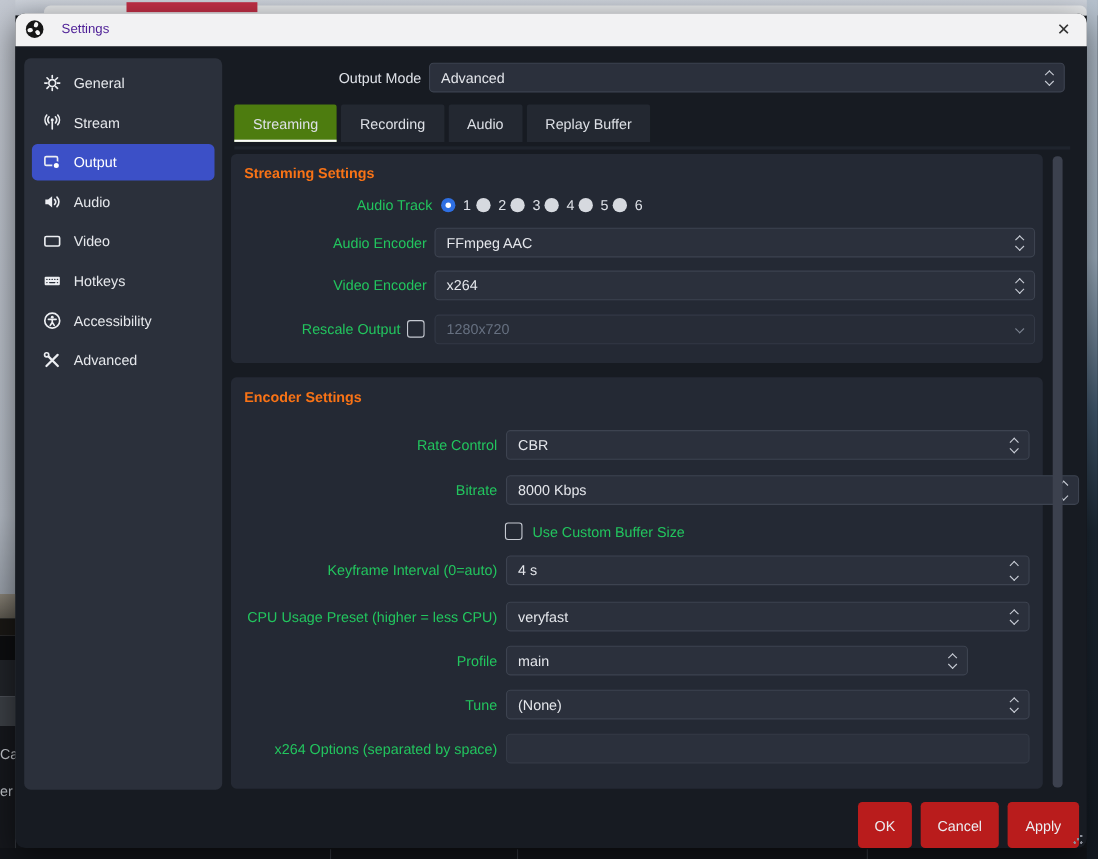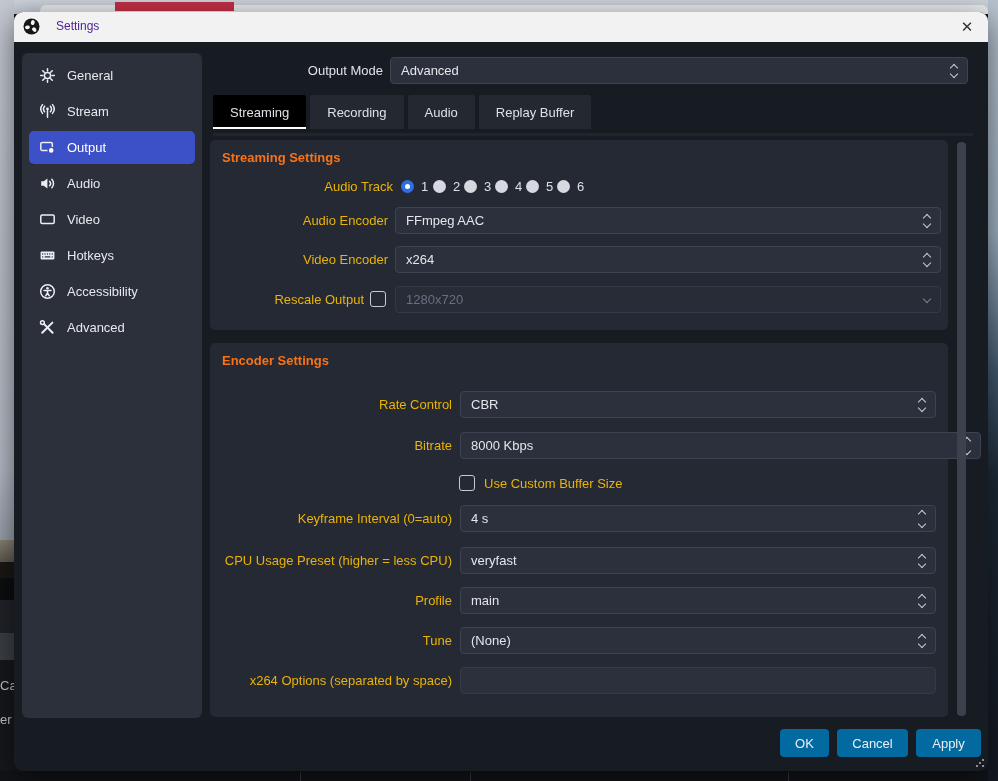--- a/index.html
+++ b/index.html
@@ -46,31 +46,31 @@
   .side-icon { width:17px; height:17px; flex:0 0 17px; }
   .side-icon svg { width:17px; height:17px; stroke:#eceef2; fill:none;
                    stroke-width:1.5; stroke-linecap:round; stroke-linejoin:round; }
 
   
   .toplabel { top:45px; height:27px; line-height:27px; font-size:13px; color:#dfe2e8; }
   .tabs { left:199px; top:83px; height:34px; display:flex; gap:4px; }
   .tab { height:34px; padding:0 17px; display:flex; align-items:center;
          background:#232831; color:#dde0e6; font-size:13px; border-radius:2px 2px 0 0;
          cursor:pointer; position:relative; }
-  .tab.active { background:#000000; }
+  .tab.active { background:#4d7c0f; }
   .tab.active::after { content:""; position:absolute; left:0; right:0; bottom:0;
                        height:2px; background:#fdfdfd; }
   #tabline { left:199px; top:121px; width:760px; height:3px; background:#1f242d; }
 
   
   .panel { background:#242934; border-radius:5px; }
   #panel-stream { left:196px; top:128px; width:738px; height:190px; }
   #panel-enc { left:196px; top:331px; width:738px; height:374px; }
   .sec-title { position:absolute; left:12px; top:10px; font-size:13px; font-weight:bold; color:#f97316; }
-  .lbl { position:absolute; height:27px; line-height:27px; font-size:13px; color:#eab308;
+  .lbl { position:absolute; height:27px; line-height:27px; font-size:13px; color:#22c55e;
          text-align:right; white-space:nowrap; }
 
   
   .field { position:absolute; height:27px; background:#2b303c; border:1px solid #3d4350;
            border-radius:4px; color:#e4e6eb; font-size:13px; line-height:25px;
            padding-left:10px; cursor:pointer; }
   .field.disabled { color:#667080; border-color:#333946; background:#272c37; cursor:default; }
   .field.textinput { cursor:text; border-color:#343a46; }
   .chv { position:absolute; right:10px; width:6px; height:6px;
          border-right:1.5px solid #c9cdd6; border-bottom:1.5px solid #c9cdd6; }
@@ -87,21 +87,21 @@
   .radio.sel { background:#2e6fe3; }
   .radio.sel::after { content:""; position:absolute; inset:4px; background:#fff; border-radius:50%; }
   .rlab { position:absolute; top:0; height:27px; line-height:27px; font-size:13px; color:#dde0e6; }
 
   .cb { position:absolute; width:16px; height:16px; border:1.5px solid #c6cad2;
         border-radius:3px; background:transparent; cursor:pointer; }
 
   
   #scroll-thumb { left:943px; top:130px; width:9px; height:574px; background:#3c414e;
                   border-radius:4px; cursor:pointer; }
-  .btn { position:absolute; top:717px; height:28px; background:#0369a1; border-radius:4px;
+  .btn { position:absolute; top:717px; height:42px; background:#b91c1c; border-radius:4px;
          color:#eceef2; font-size:13px; display:flex; align-items:center; justify-content:center;
          cursor:pointer; }
   #grip { left:961px; top:746px; width:10px; height:10px;
           background:
             radial-gradient(circle at 8px 2px,#8a8f99 1px,transparent 1.3px),
             radial-gradient(circle at 8px 8px,#8a8f99 1px,transparent 1.3px),
             radial-gradient(circle at 2px 8px,#8a8f99 1px,transparent 1.3px),
             radial-gradient(circle at 5px 5px,#8a8f99 1px,transparent 1.3px); }
 </style>
 </head>
@@ -300,21 +300,21 @@
     </div>
 
     <div class="lbl" style="right:496px; top:204px;">CPU Usage Preset (higher = less CPU)</div>
     <div class="field combo" style="left:250px; top:204px; width:476px;">
       <span>veryfast</span>
       <span class="chv up"></span>
       <span class="chv dn"></span>
     </div>
 
     <div class="lbl" style="right:496px; top:244px;">Profile</div>
-    <div class="field combo" style="left:250px; top:244px; width:476px;">
+    <div class="field combo" style="left:250px; top:244px; width:420px;">
       <span>main</span>
       <span class="chv up"></span>
       <span class="chv dn"></span>
     </div>
 
     <div class="lbl" style="right:496px; top:284px;">Tune</div>
     <div class="field combo" style="left:250px; top:284px; width:476px;">
       <span>(None)</span>
       <span class="chv up"></span>
       <span class="chv dn"></span>

